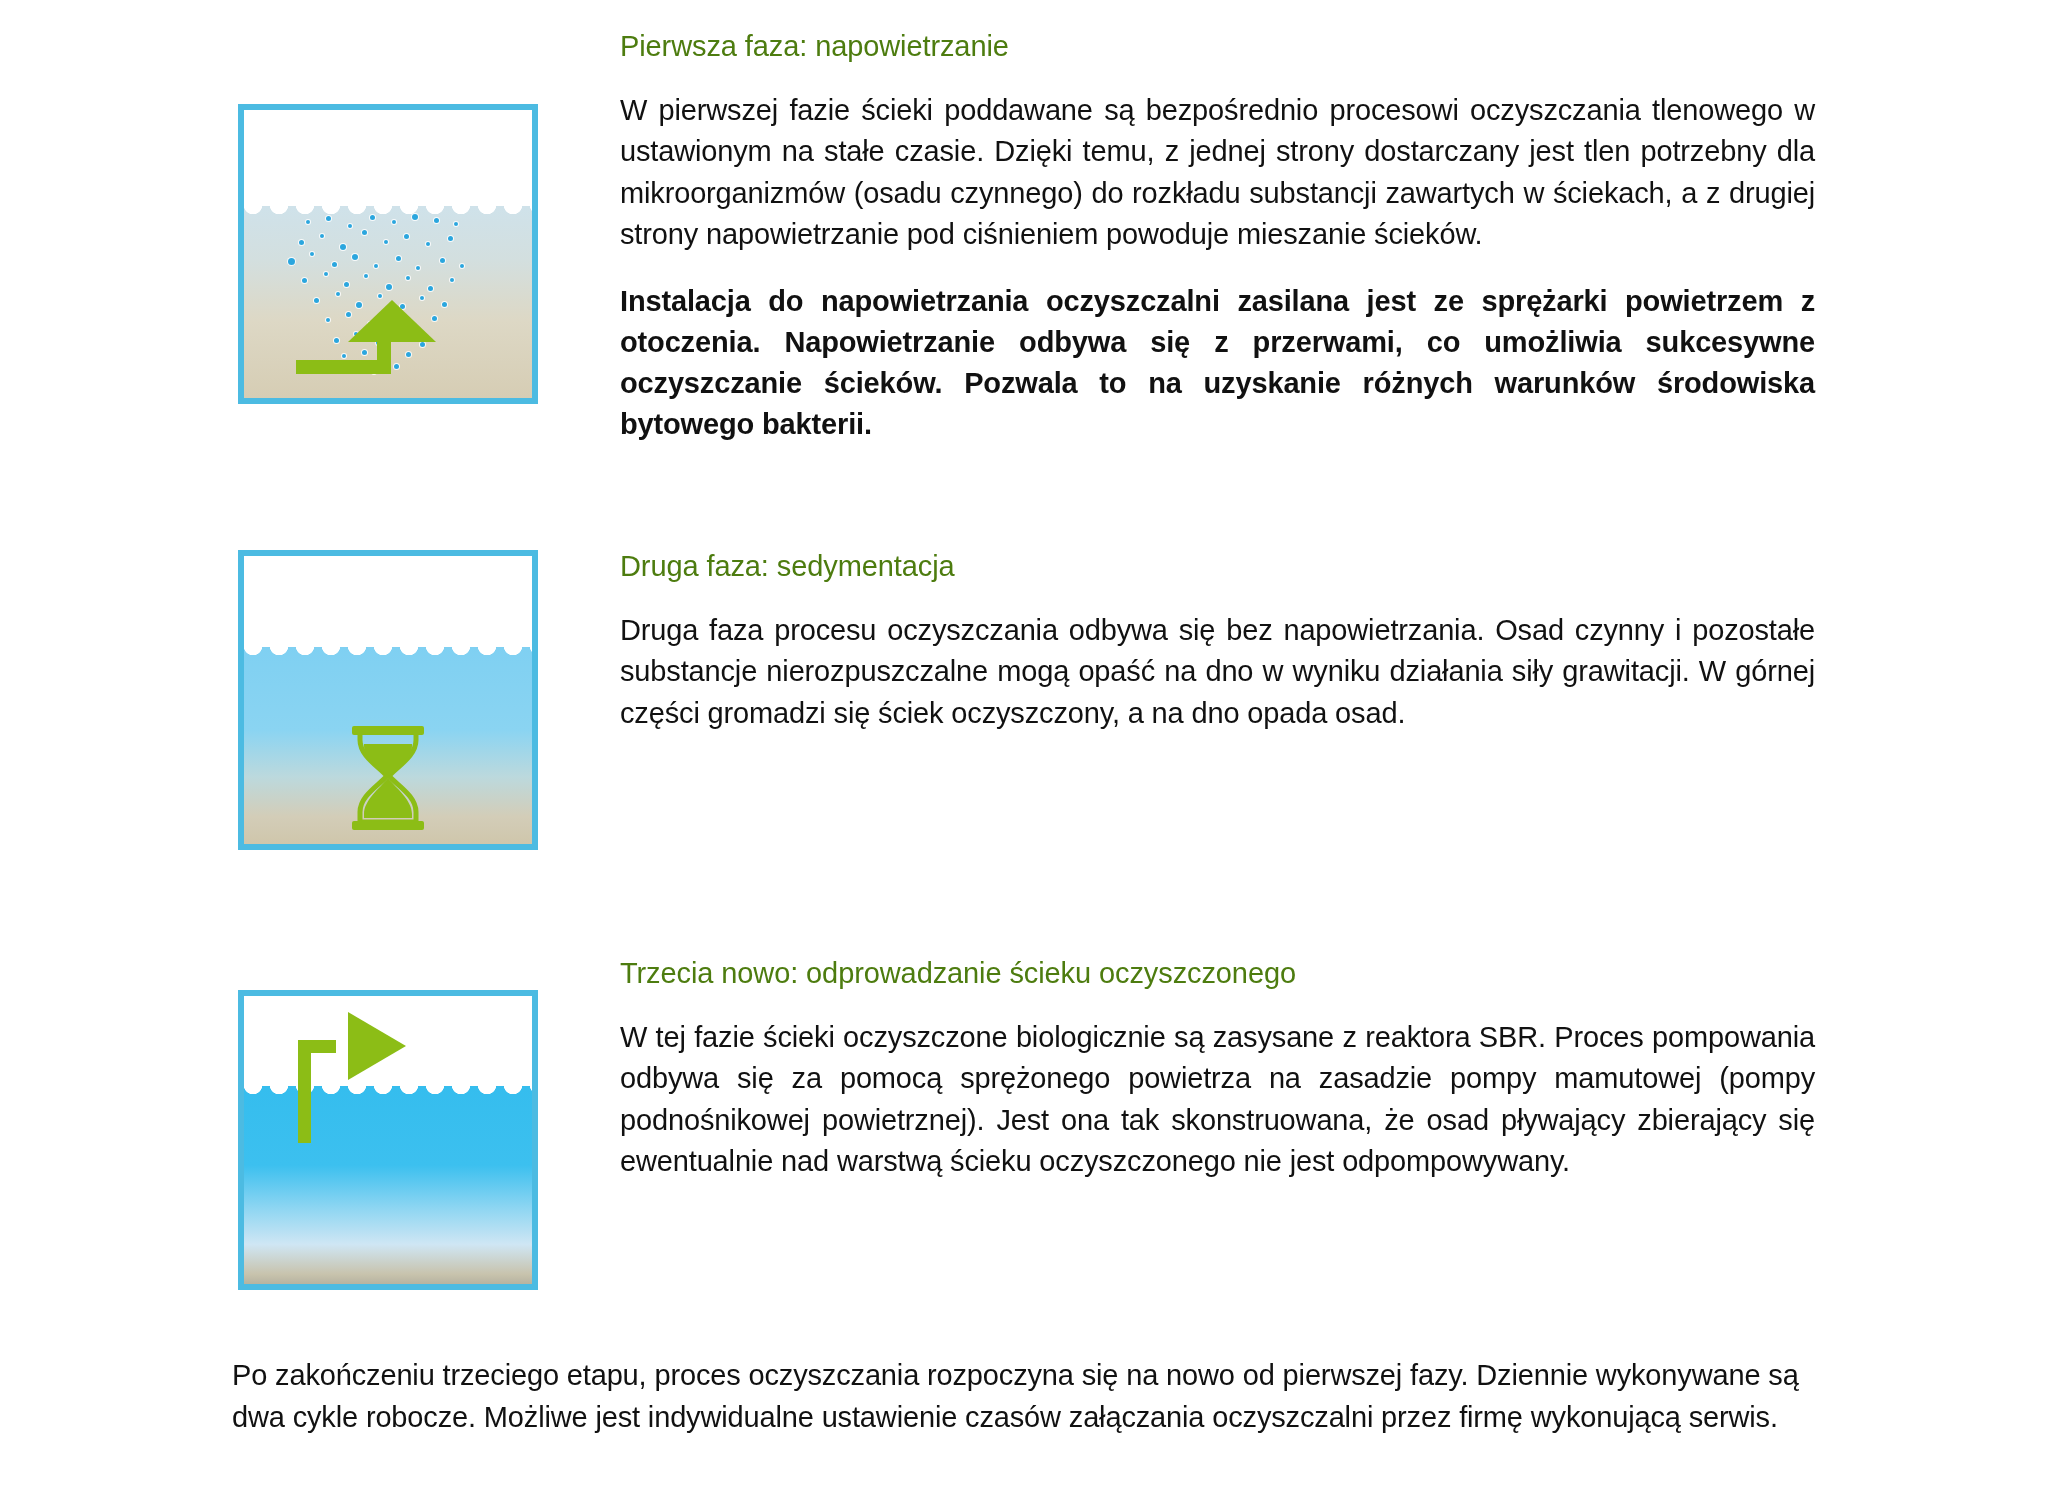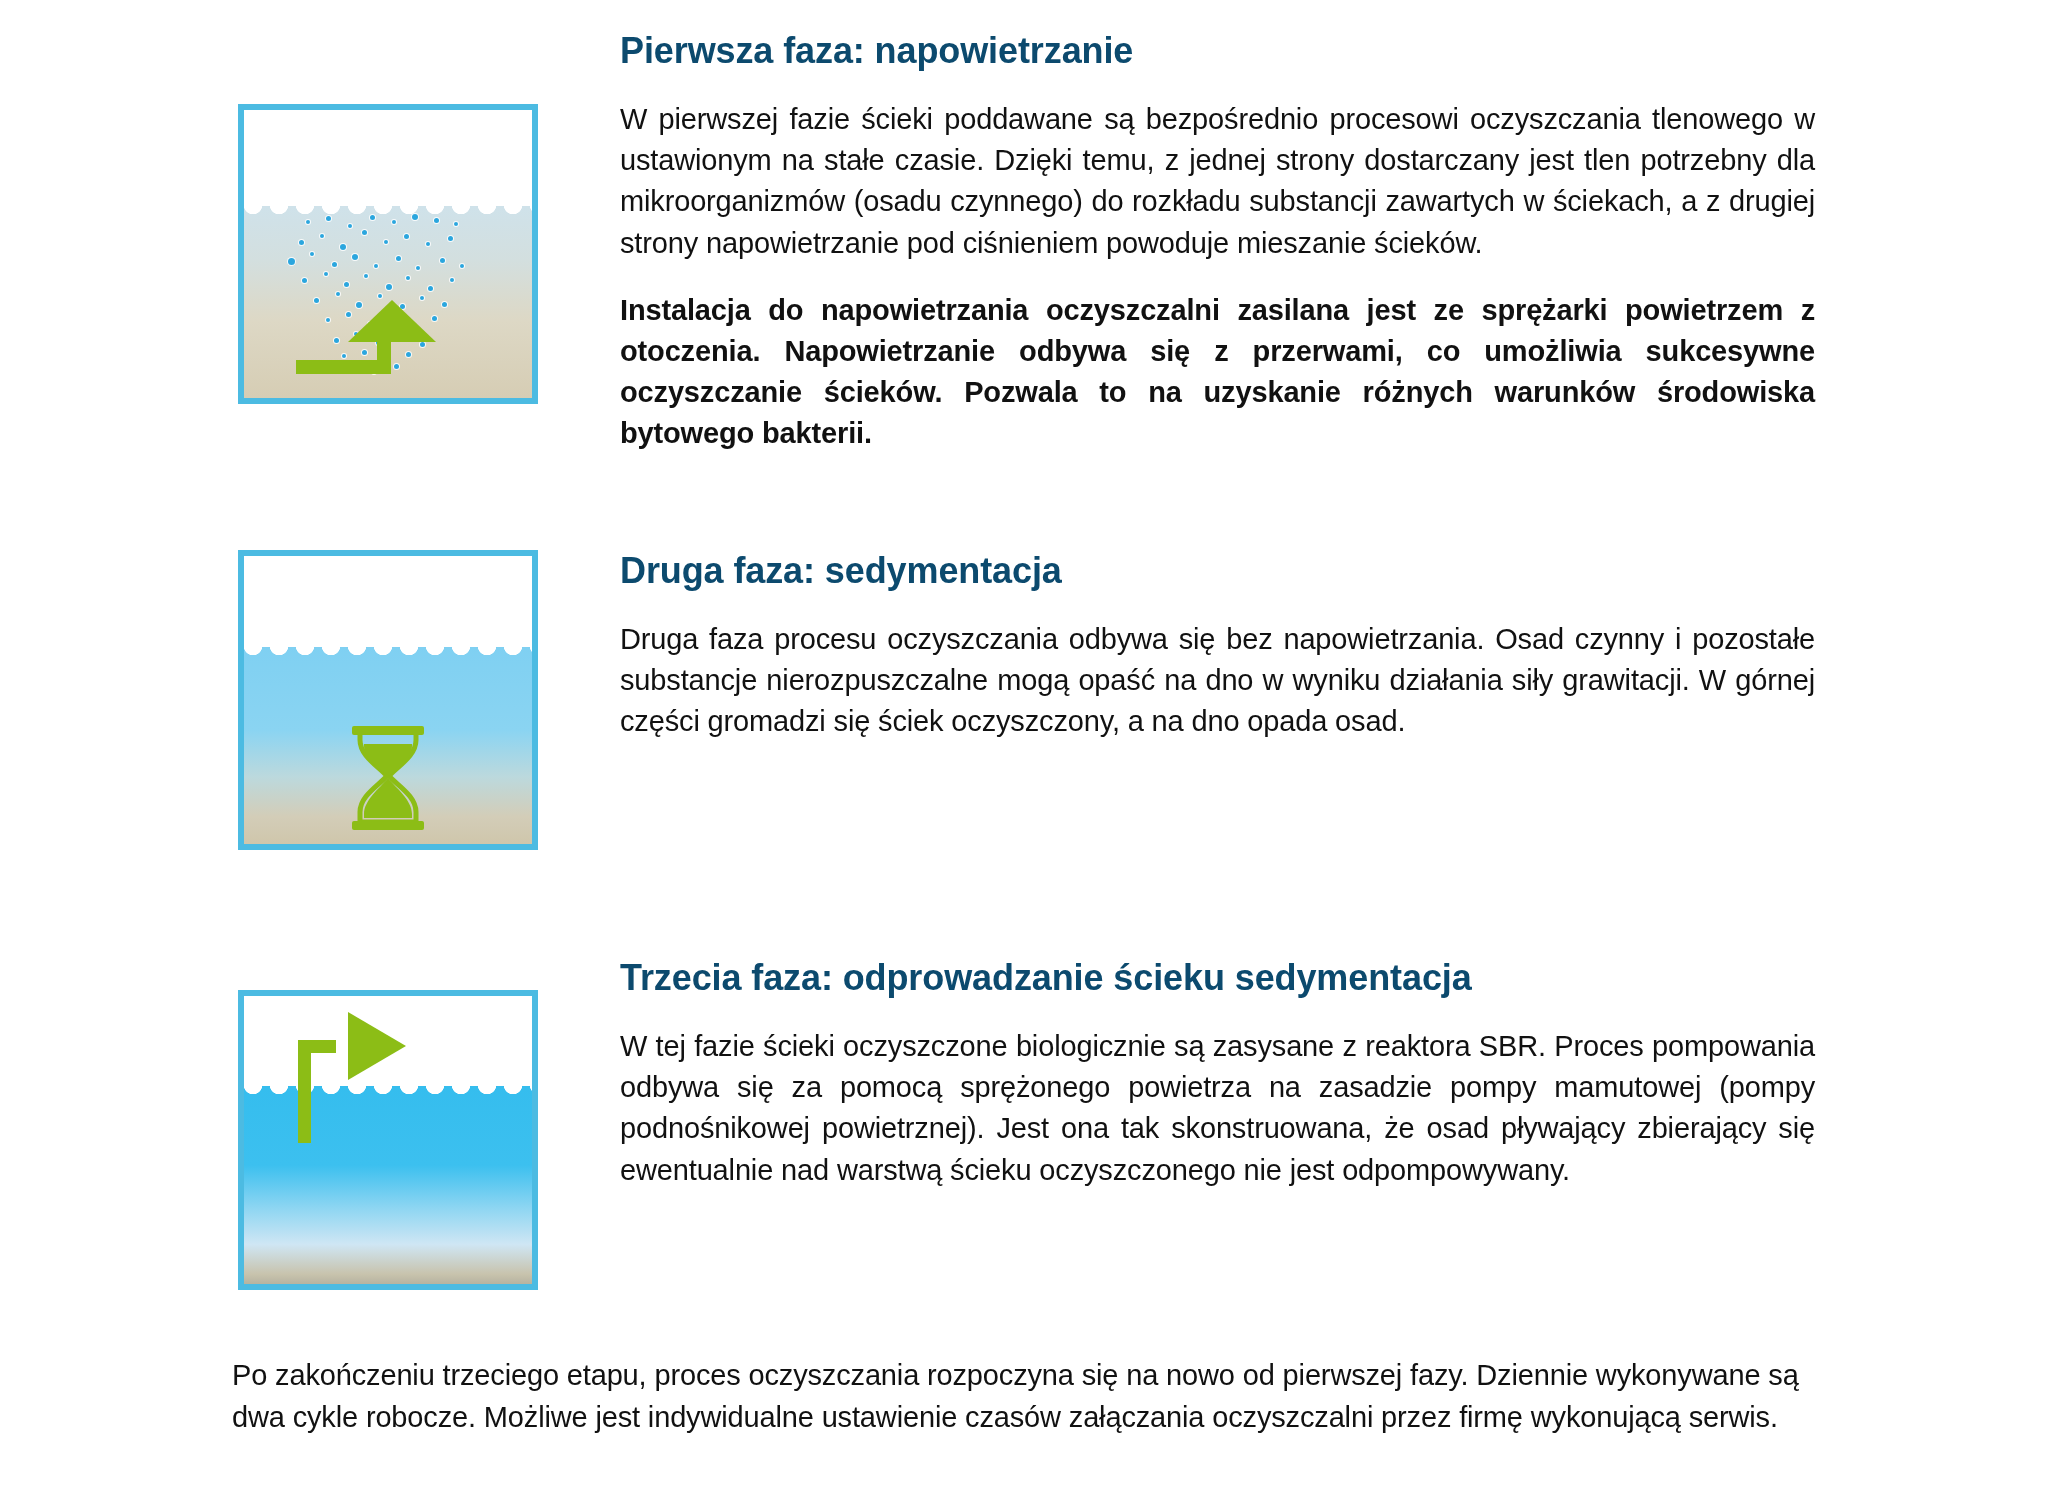--- a/index.html
+++ b/index.html
@@ -32,26 +32,26 @@
     width: 300px;
     height: 300px;
   }
   .phase-text {
     position: absolute;
     left: 620px;
     width: 1195px;
   }
 
   .phase-heading {
-    font-size: 36px;
-    font-weight: bold;
+    font-size: 29px;
+    font-weight: normal;
     line-height: 1.25;
     letter-spacing: -0.1px;
     margin: 0 0 26px 0;
-    color: #0c4a6e;
+    color: #4d7c0f;
   }
   .para {
     font-size: 29px;
     line-height: 1.42;
     margin: 0 0 26px 0;
     text-align: justify;
     color: #111;
     letter-spacing: -0.15px;
   }
   .para.last { margin-bottom: 0; font-weight: bold; }
@@ -256,21 +256,21 @@
 
         <div class="pipe-v" style="left:54px; top:44px; width:13px; height:103px;"></div>
         <div class="pipe-h" style="left:54px; top:44px; width:38px; height:13px;"></div>
         <svg width="64" height="68" viewBox="0 0 64 68" style="position:absolute; left:104px; top:16px;">
           <path d="M0 0 L58 34 L0 68 Z" fill="#8cbd16"></path>
         </svg>
       </div>
     </div>
 
     <div class="phase-text" style="top:955px;">
-      <h2 class="phase-heading">Trzecia faza: odprowadzanie ścieku sedymentacja</h2>
+      <h2 class="phase-heading">Trzecia nowo: odprowadzanie ścieku oczyszczonego</h2>
       <p class="para">W tej fazie ścieki oczyszczone biologicznie są zasysane z reaktora SBR. Proces pompowania odbywa się za pomocą sprężonego powietrza na zasadzie pompy mamutowej (pompy podnośnikowej powietrznej). Jest ona tak skonstruowana, że osad pływający zbierający się ewentualnie nad warstwą ścieku oczyszczonego nie jest odpompowywany.</p>
     </div>
   </div>
 
   <div class="closing">
     <p class="para natural">Po zakończeniu trzeciego etapu, proces oczyszczania rozpoczyna się na nowo od pierwszej fazy. Dziennie wykonywane są dwa cykle robocze. Możliwe jest indywidualne ustawienie czasów załączania oczyszczalni przez firmę wykonującą serwis.</p>
   </div>
 
 </div>
 

